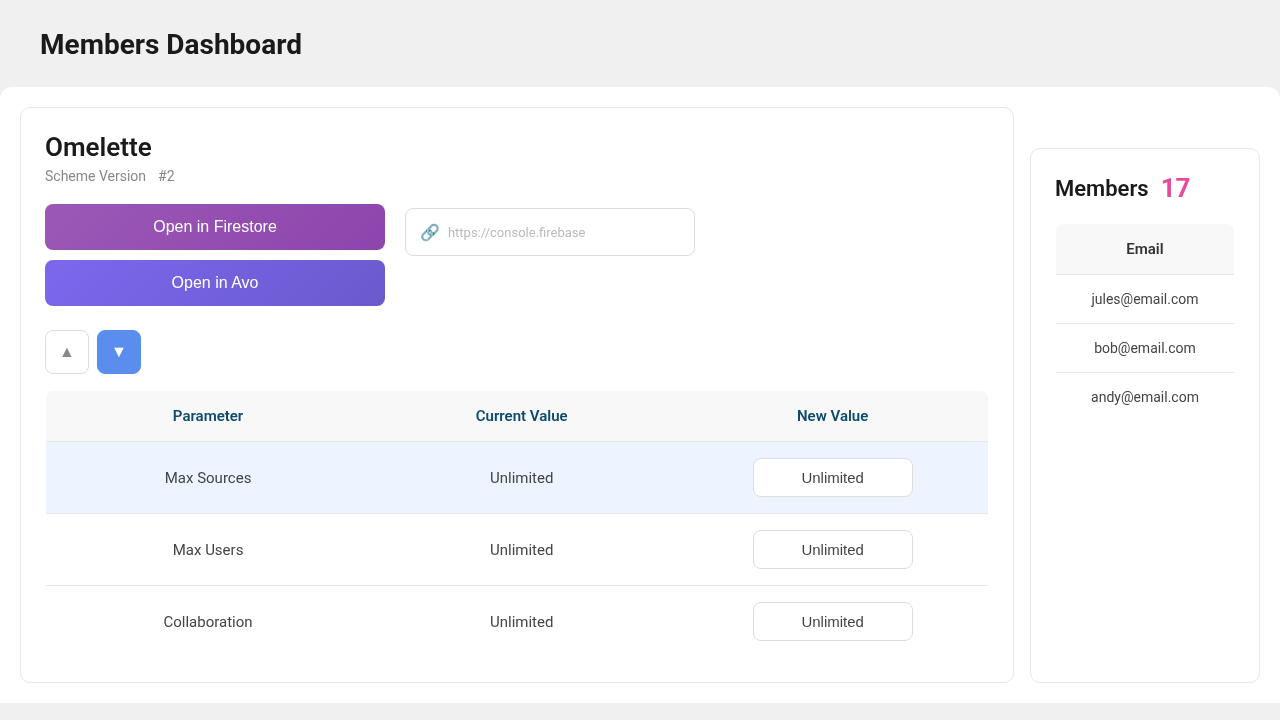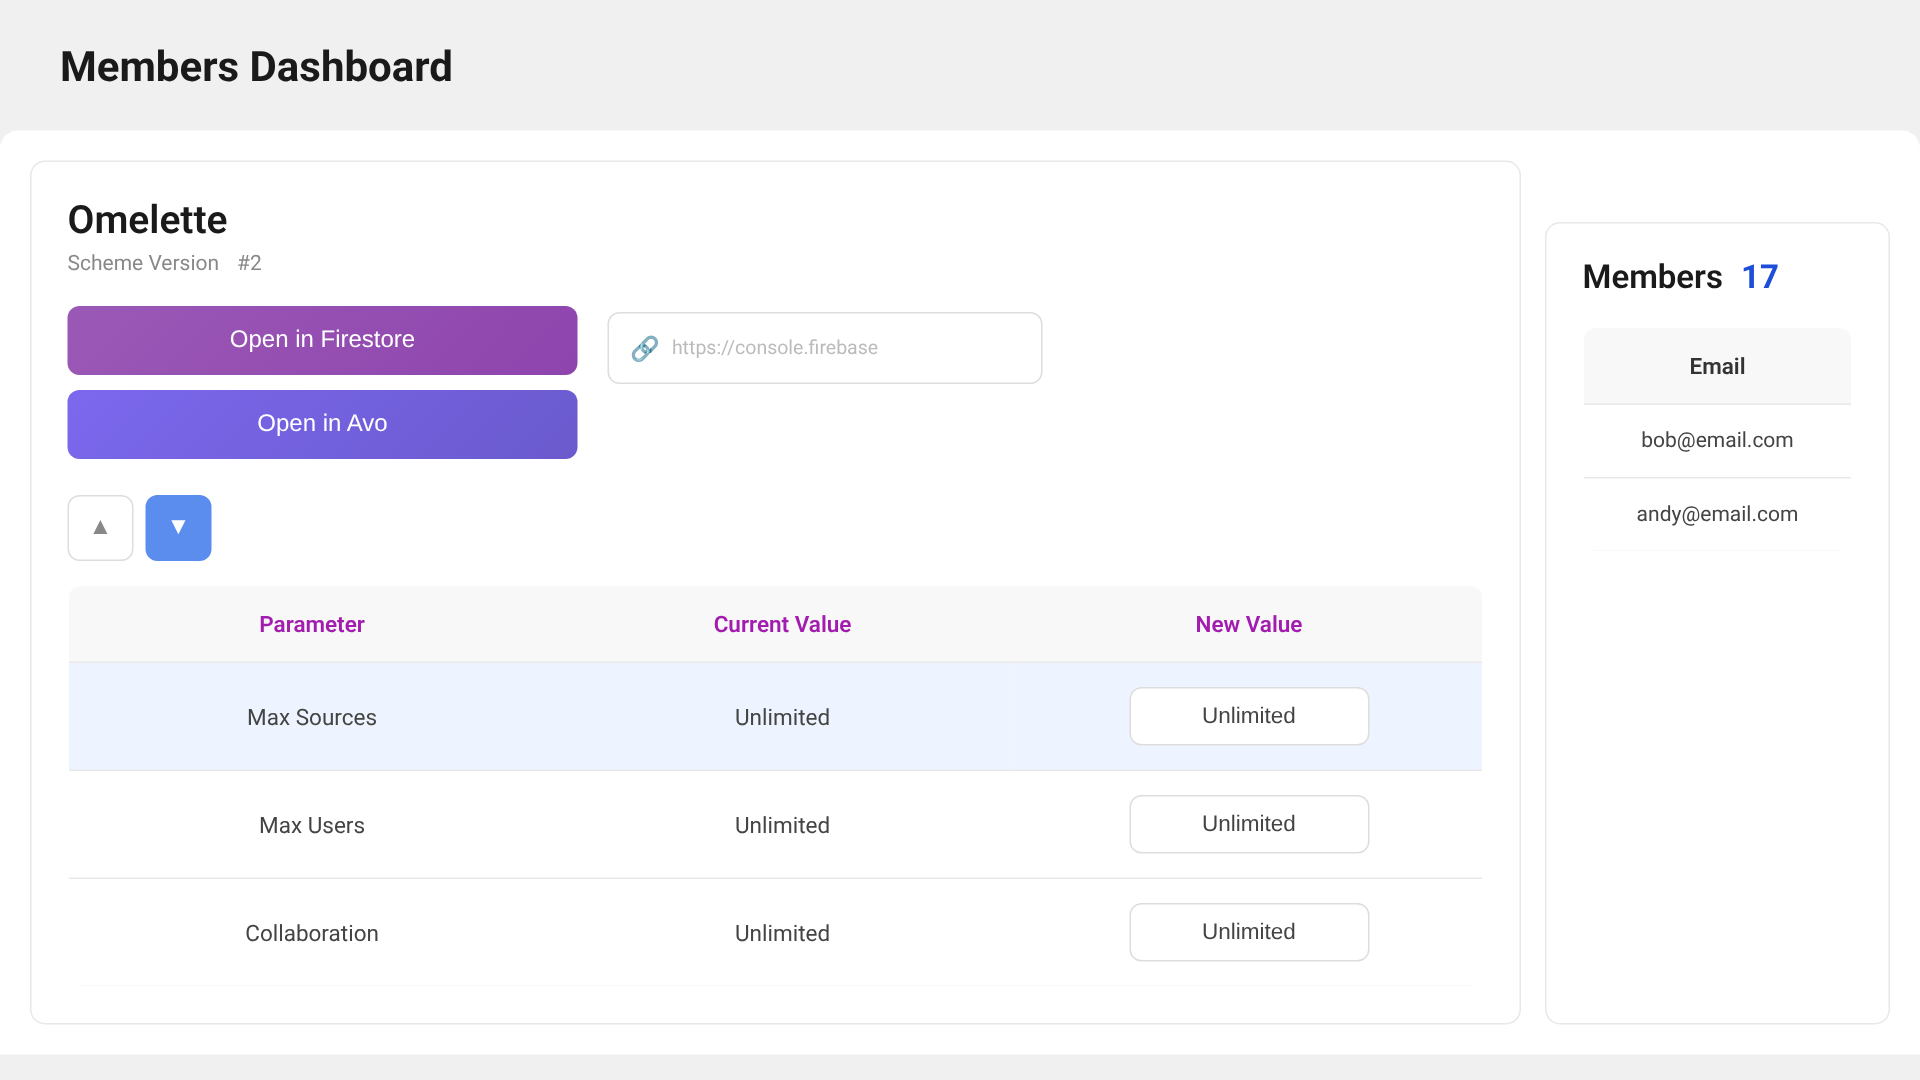--- a/index.html
+++ b/index.html
@@ -160,21 +160,21 @@
       border-radius: 8px;
       overflow: hidden;
     }
 
     .data-table th {
       background: #f8f8f8;
       padding: 16px 20px;
       text-align: center;
       font-size: 15px;
       font-weight: 600;
-      color: #a21caf;
+      color: #0c4a6e;
       border-bottom: 1px solid #e8e8e8;
     }
 
     .data-table td {
       padding: 16px 20px;
       text-align: center;
       font-size: 15px;
       color: #444;
       border-bottom: 1px solid #e8e8e8;
     }
@@ -218,23 +218,23 @@
       margin-bottom: 20px;
     }
 
     .members-title {
       font-size: 22px;
       font-weight: 600;
       color: #1a1a1a;
     }
 
     .members-count {
-      font-size: 22px;
+      font-size: 26px;
       font-weight: 700;
-      color: #1d4ed8;
+      color: #ec4899;
     }
 
     .members-table {
       width: 100%;
       border-collapse: collapse;
       border: 1px solid #e8e8e8;
       border-radius: 8px;
       overflow: hidden;
     }
 
@@ -340,20 +340,23 @@
       <span class="members-count">17</span>
     </div>
 
     <table class="members-table">
       <thead>
         <tr>
           <th>Email</th>
         </tr>
       </thead>
       <tbody id="members-table-body">
+      <tr>
+            <td>jules@email.com</td>
+          </tr>
           <tr>
             <td>bob@email.com</td>
           </tr>
           <tr>
             <td>andy@email.com</td>
           </tr>
         </tbody>
     </table>
   </div>
 </div>

